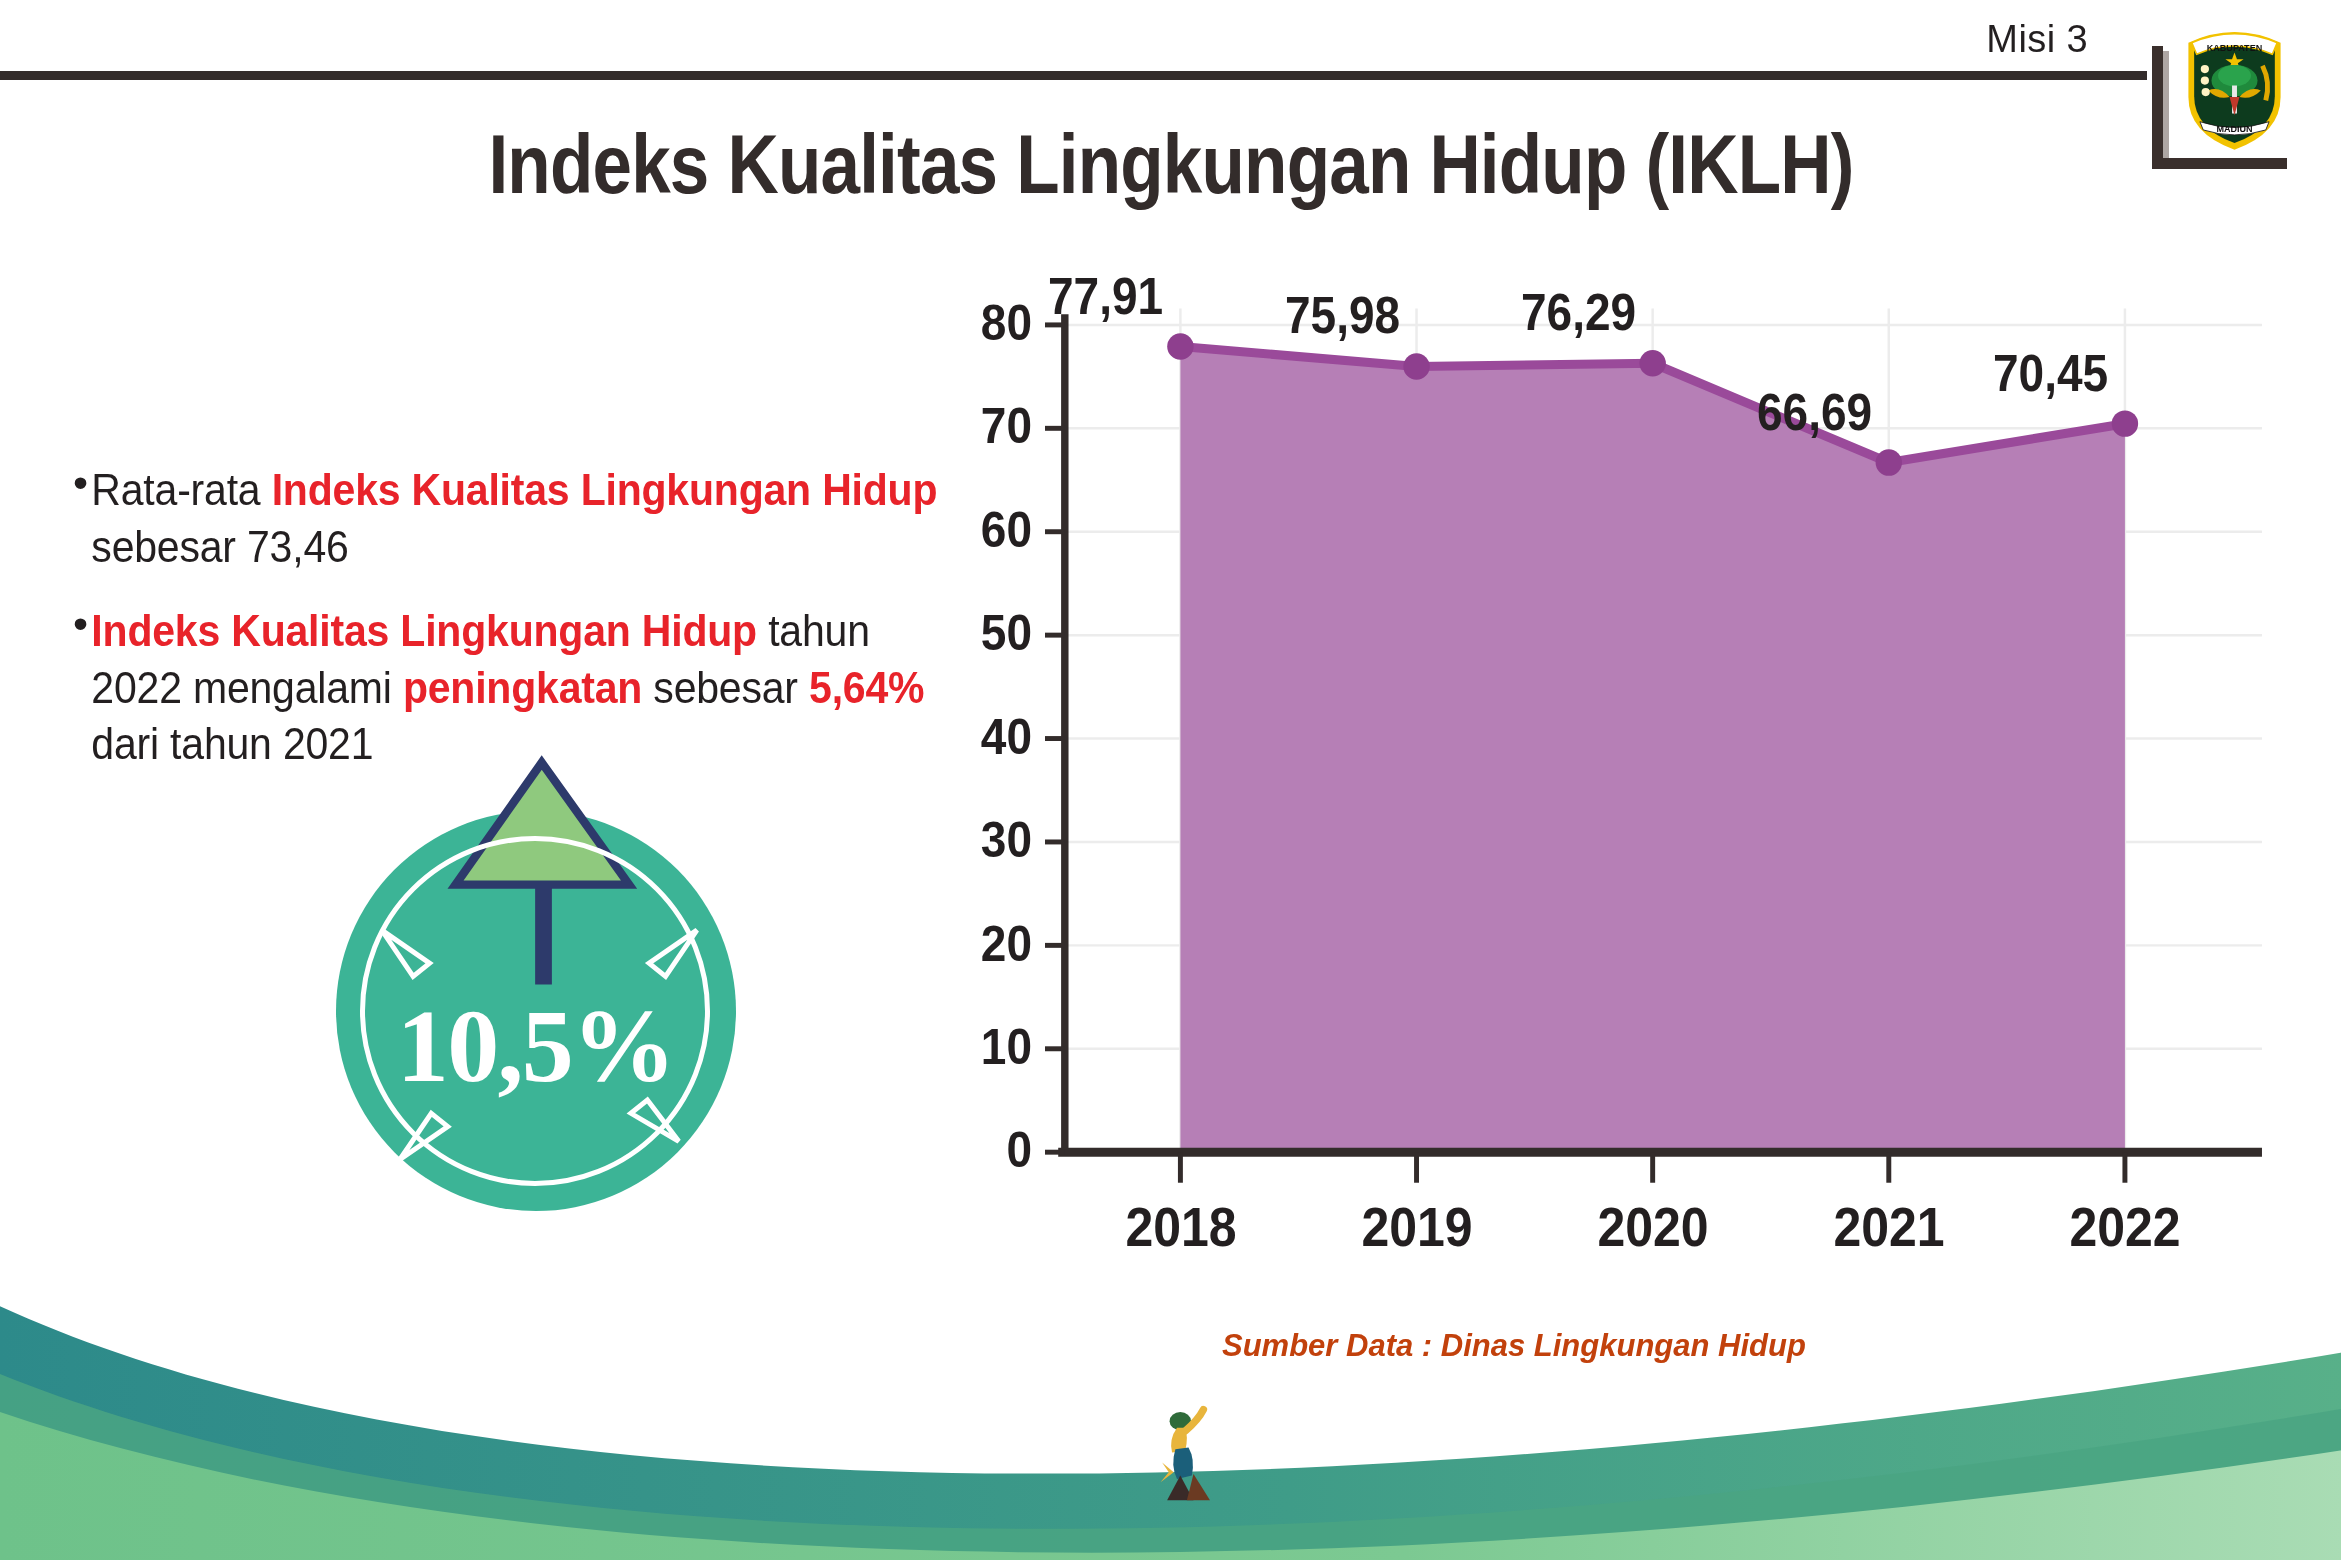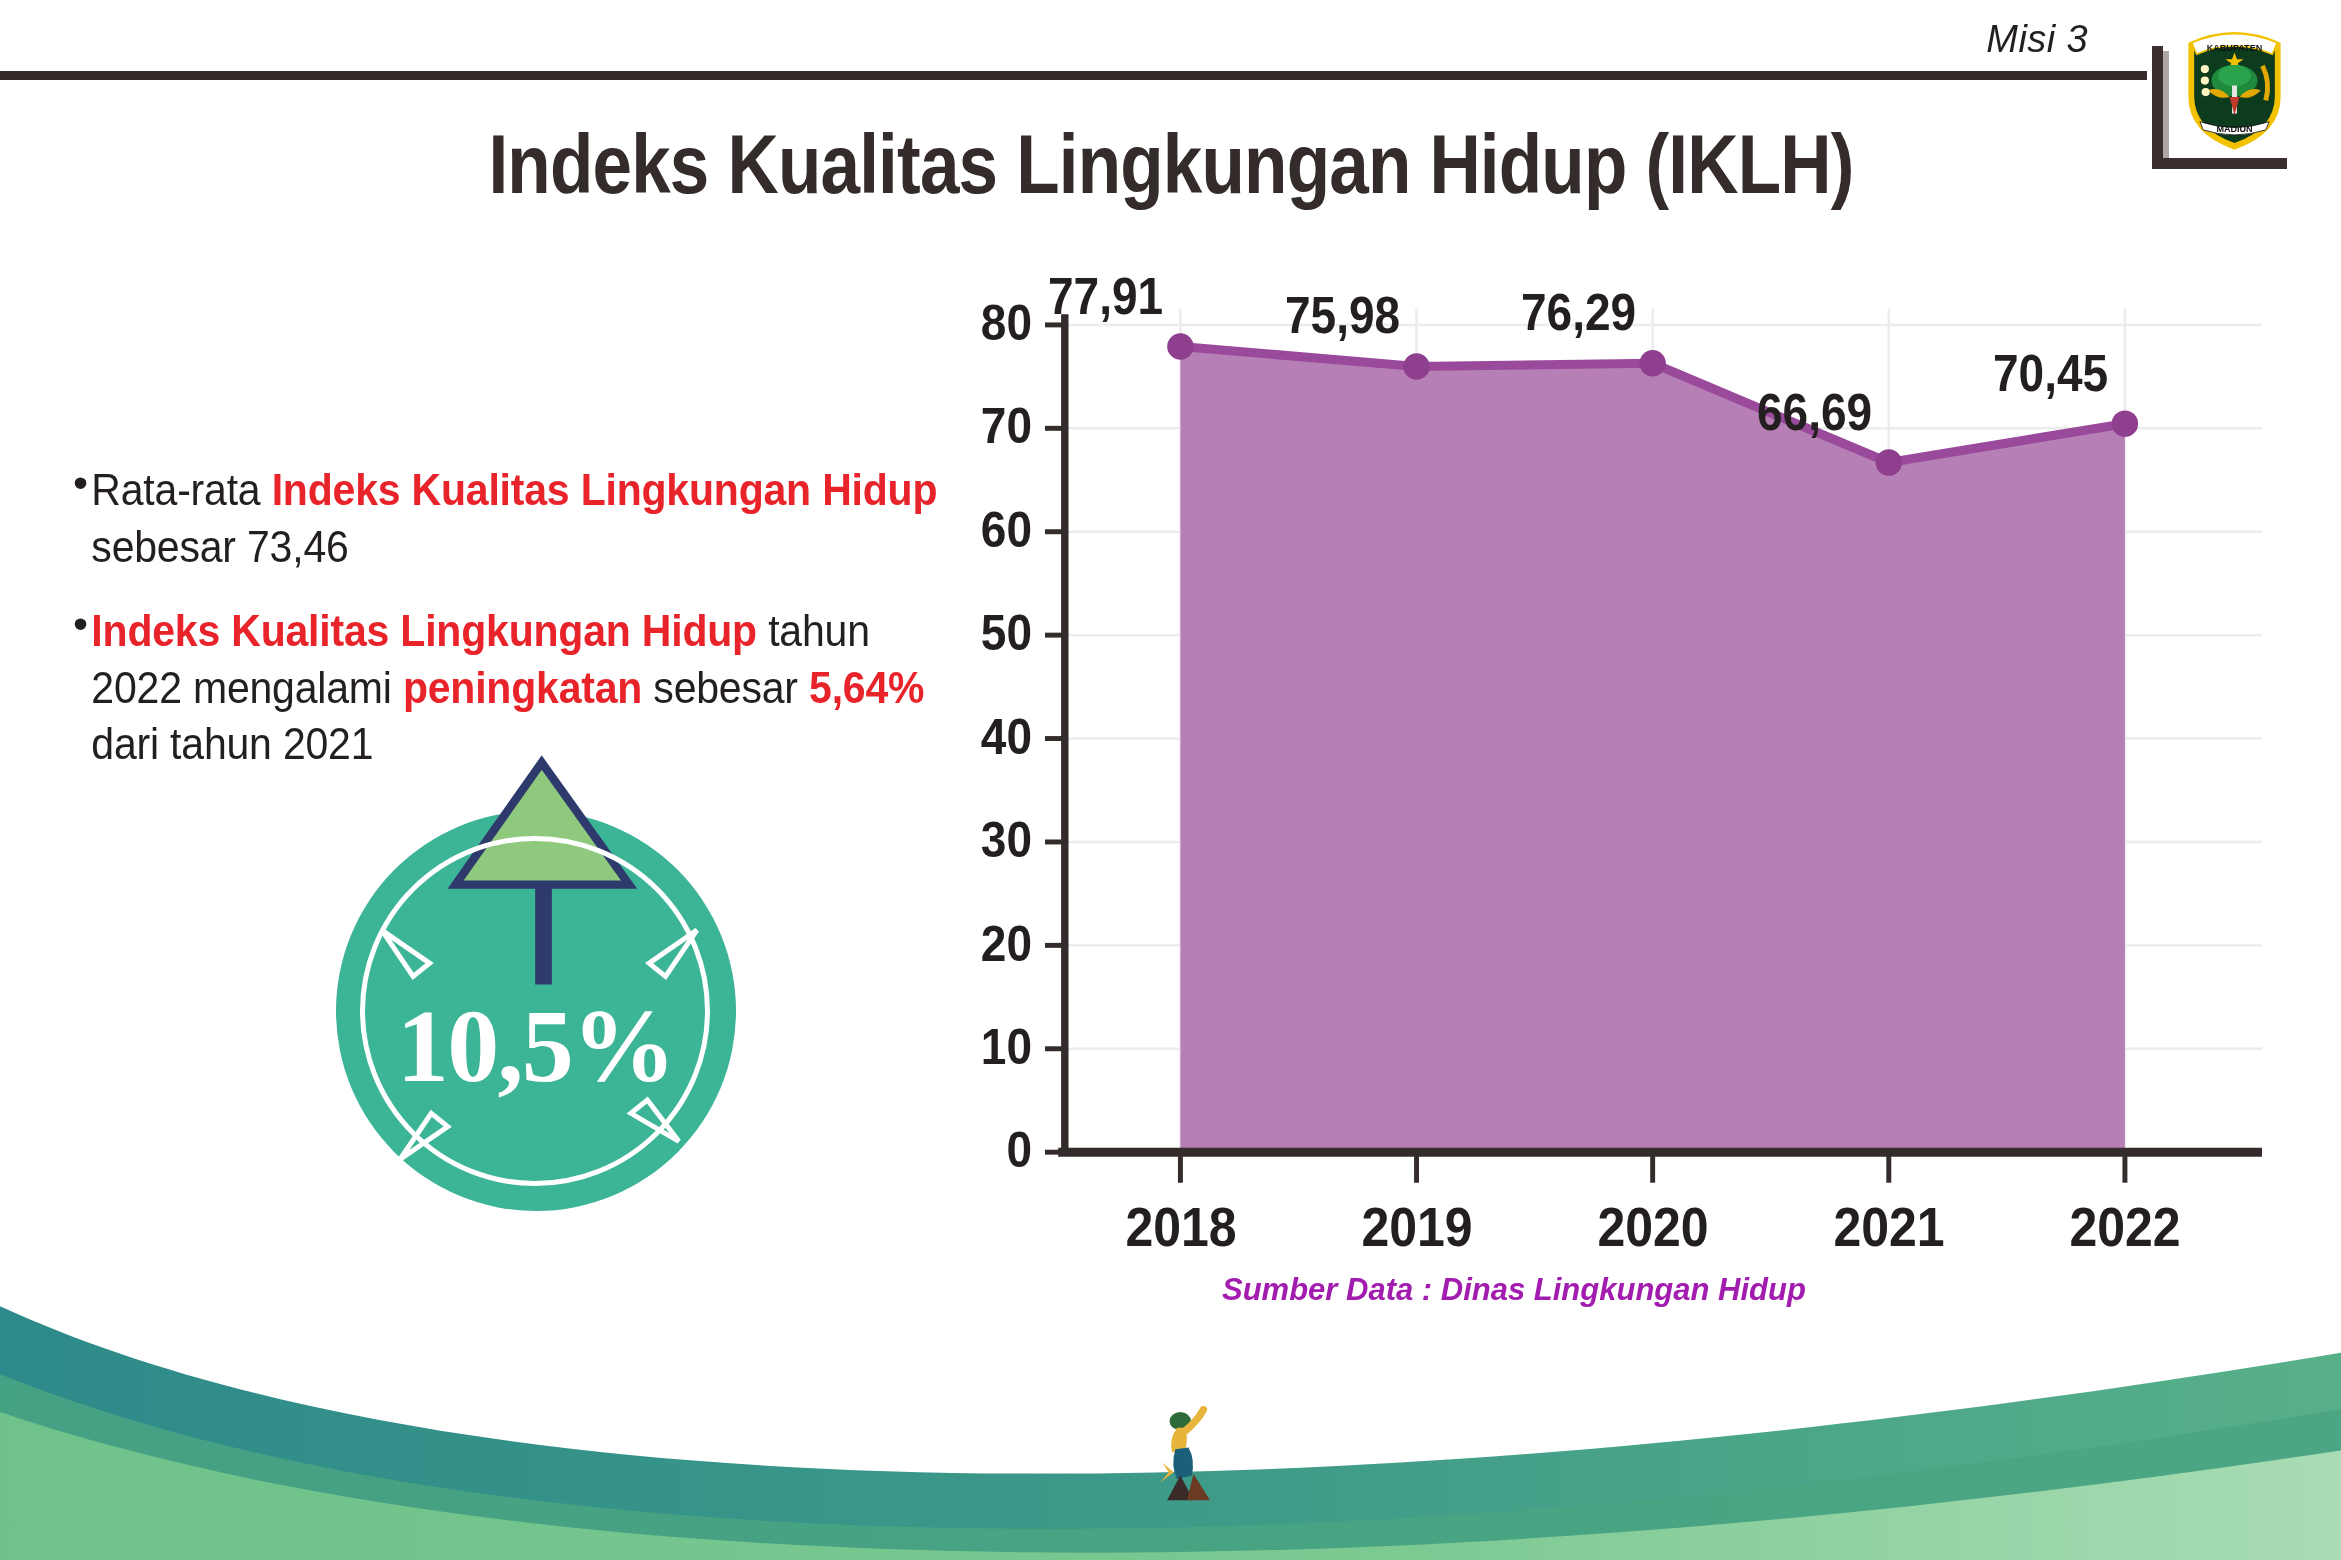--- a/index.html
+++ b/index.html
@@ -3,21 +3,21 @@
 <meta charset="utf-8">
 <style>
   * { margin:0; padding:0; box-sizing:border-box; }
   html,body { width:2342px; height:1561px; background:#fff; overflow:hidden; }
   body { font-family:"Liberation Sans", sans-serif; position:relative; }
 
   .stage { position:absolute; inset:0; width:2342px; height:1561px; background:#fff; }
 
   
   .hrule { position:absolute; left:0; top:71px; width:2147px; height:9px; background:#332c2b; }
-  .misi  { position:absolute; right:254px; top:18px; font-style:italic; font-size:38px; color:#231f20;
+  .misi  { position:absolute; right:254px; top:18px; font-size:38px; color:#231f20;
            letter-spacing:0.4px; }
   .bracket-v { position:absolute; left:2152px; top:46px; width:10.7px; height:122px; background:#3a2f2c; }
   .bracket-h { position:absolute; left:2152px; top:158px; width:135px; height:10.7px; background:#3a2f2c; }
   .bracket-v-sh { position:absolute; left:2163px; top:51px; width:5.8px; height:112px; background:#6b5c57; opacity:.55; }
 
   
   .emblem { position:absolute; left:2180px; top:18px; width:109px; height:135px; }
 
   
   .title { position:absolute; left:0; right:0; top:116px; text-align:center;
@@ -45,22 +45,22 @@
 
   
   .chart { position:absolute; left:974px; top:281px; width:1321px; height:925px; }
   .chart-svg { position:absolute; left:0; top:0; width:1321px; height:925px; }
   .ylab { position:absolute; font-size:46px; font-weight:700; color:#231f20; text-align:right;
           width:91px; transform:scaleY(1.1); transform-origin:right center; }
   .xlab { position:absolute; font-size:50px; font-weight:700; color:#231f20; text-align:center;
           width:182px; transform:scaleY(1.12); transform-origin:center top; }
   .vlab { position:absolute; font-size:46px; font-weight:700; color:#231f20; white-space:nowrap;
           transform:scaleY(1.12); transform-origin:left top; }
-  .source { position:absolute; left:1222px; top:1272px; font-size:31px; font-weight:700;
-            font-style:italic; color:#a21caf; }
+  .source { position:absolute; left:1222px; top:1328px; font-size:31px; font-weight:700;
+            font-style:italic; color:#c2410c; }
 
   
   .waves { position:absolute; left:0; bottom:0; width:2342px; height:273px; }
   .footer-text { position:absolute; left:1230px; bottom:79px; font-size:40px; font-style:italic;
                  color:#ffffff; letter-spacing:0.4px; text-shadow:0 0 8.3px rgba(255,255,255,.35); }
   .footer-icon { position:absolute; left:1152px; bottom:59px; width:83px; height:99px; }
 </style>
 </head>
 <body>
 

